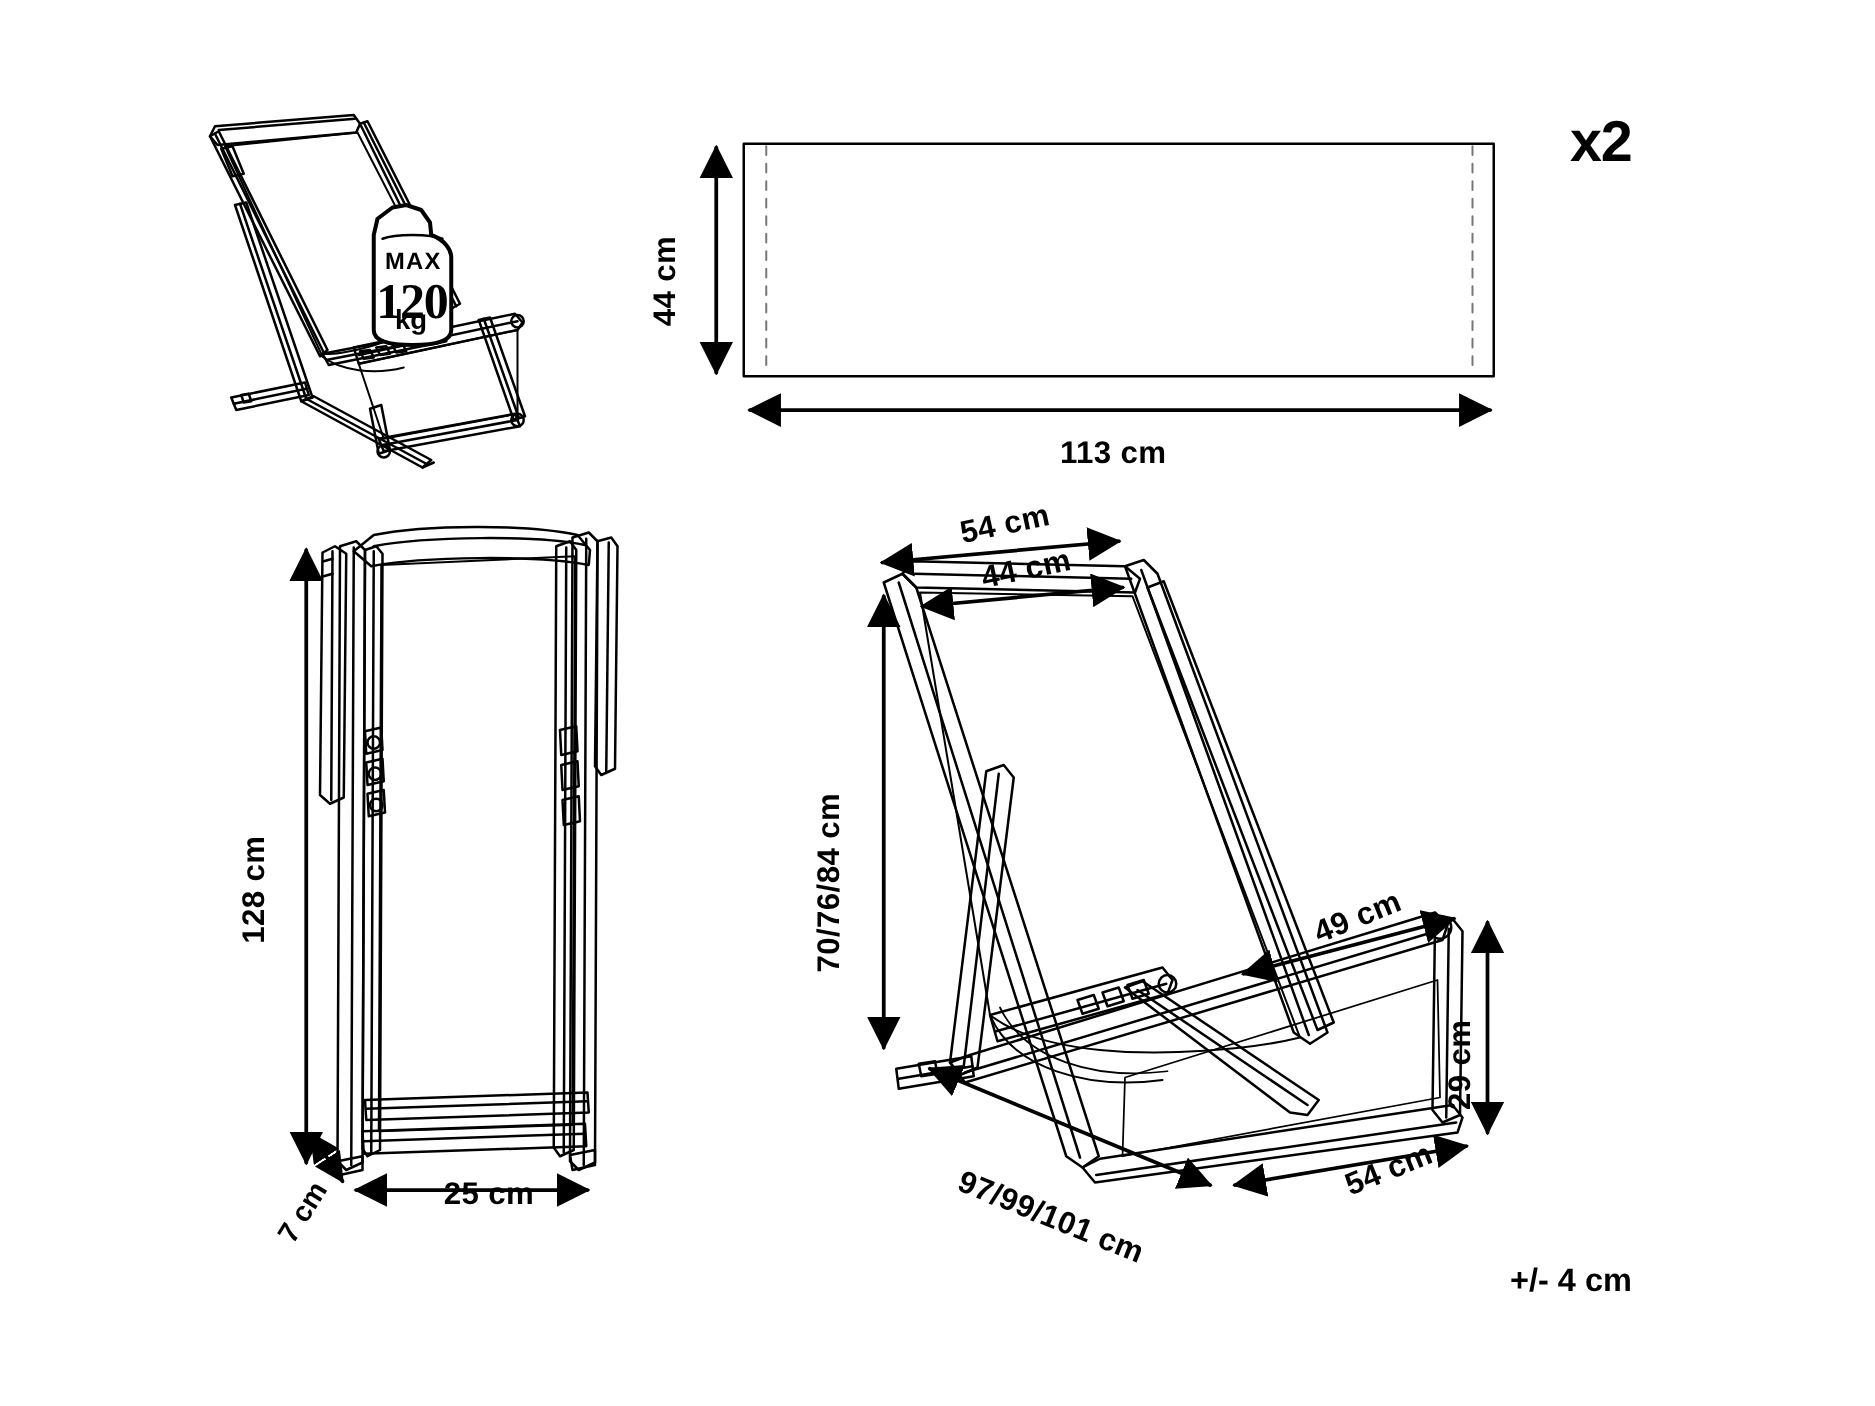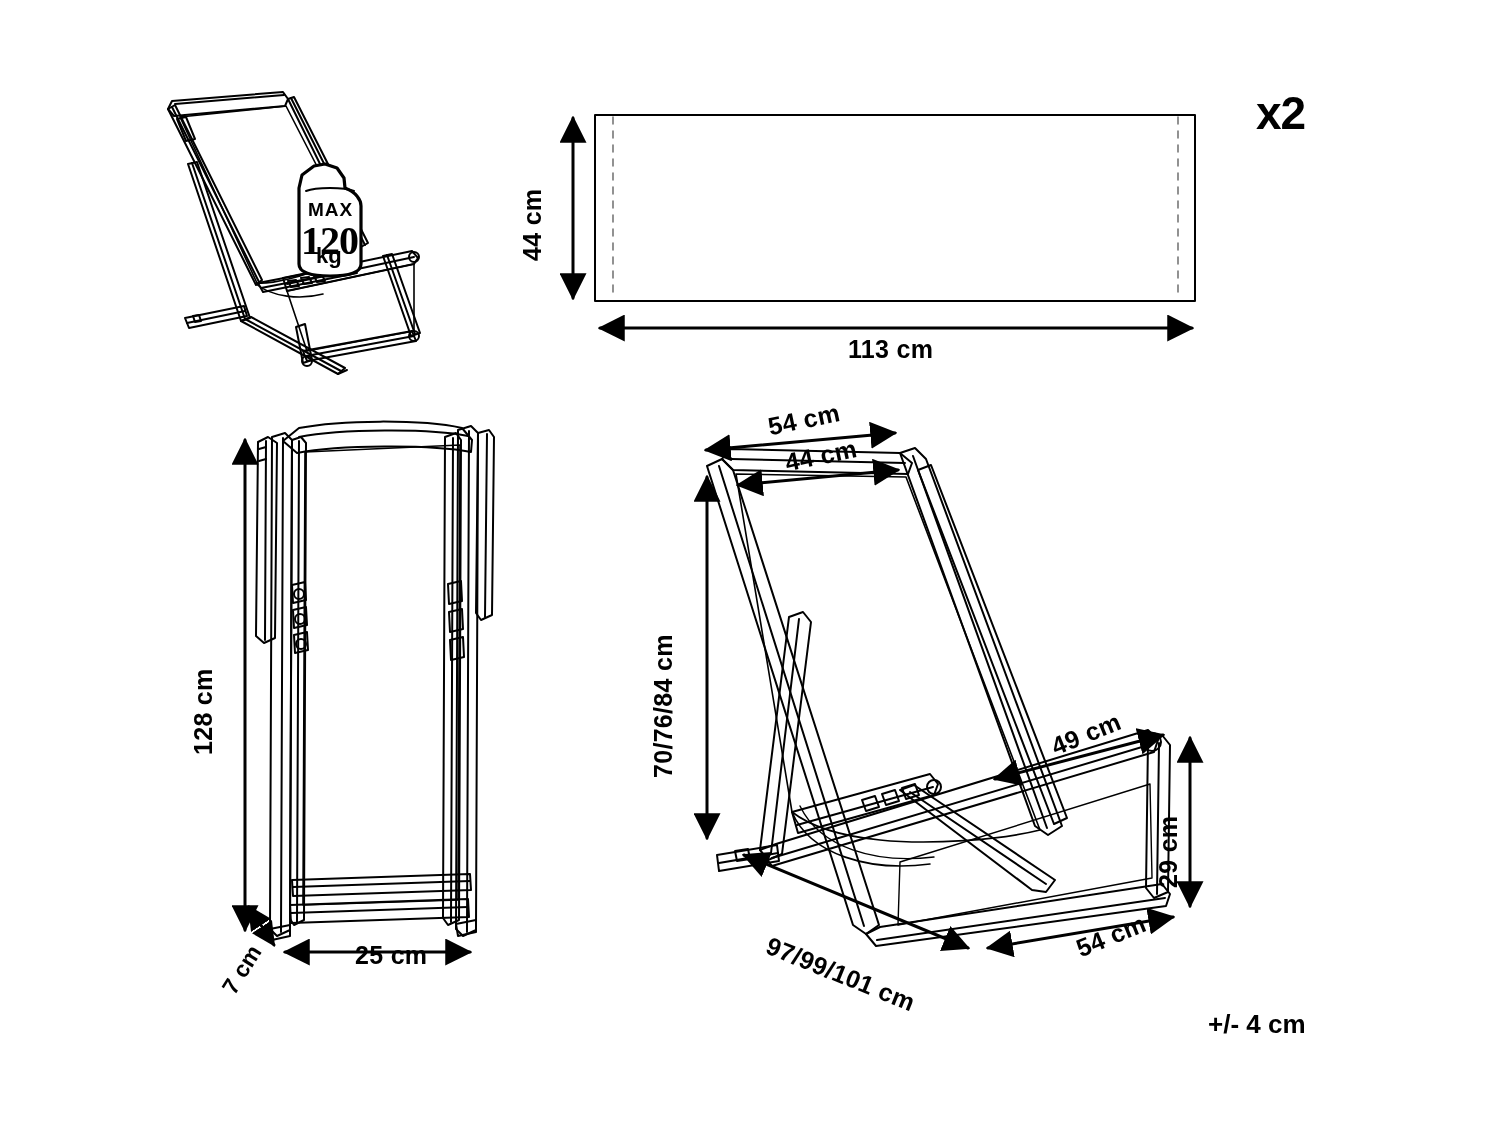--- a/index.html
+++ b/index.html
@@ -267,21 +267,21 @@
         <line x1="988" y1="948" x2="1173" y2="917" stroke="#000" stroke-width="3" marker-start="url(#ah)" marker-end="url(#ah)"></line>
       </g>
     </g>
   </svg>
 
   <div class="lbl wt-max" style="left:308px; top:200px;">MAX</div>
   <div class="lbl wt-num" style="left:301px; top:221px;">120</div>
   <div class="lbl wt-kg" style="left:316px; top:245px;">kg</div>
 
   <div class="lbl dim rot90" style="left:545px; top:236px;">44 cm</div>
-  <div class="lbl dim" style="left:848px; top:337px;">113 cm</div>
+  <div class="lbl dim" style="left:848px; top:350px;">113 cm</div>
   <div class="lbl qty" style="left:1232px; top:90px;margin-left:24px;">x2</div>
 
   <div class="lbl dim rot90" style="left:216px; top:730px;">128 cm</div>
   <div class="lbl dim" style="left:355px; top:943px;">25 cm</div>
   <div class="lbl dim-sm rot-diag" style="left:238px; top:975px;">7 cm</div>
 
   <div class="lbl dim rot-iso-d" style="left:766px; top:415px;">54 cm</div>
   <div class="lbl dim rot-iso-d" style="left:783px; top:451px;">44 cm</div>
   <div class="lbl dim rot90" style="left:676px; top:753px;">70/76/84 cm</div>
   <div class="lbl dim rot-iso-b" style="left:1048px; top:736px;">49 cm</div>

